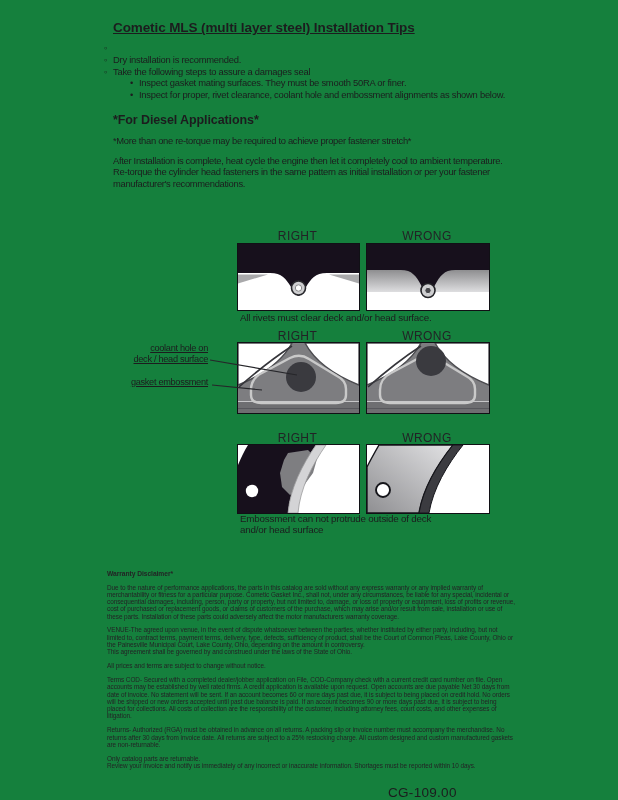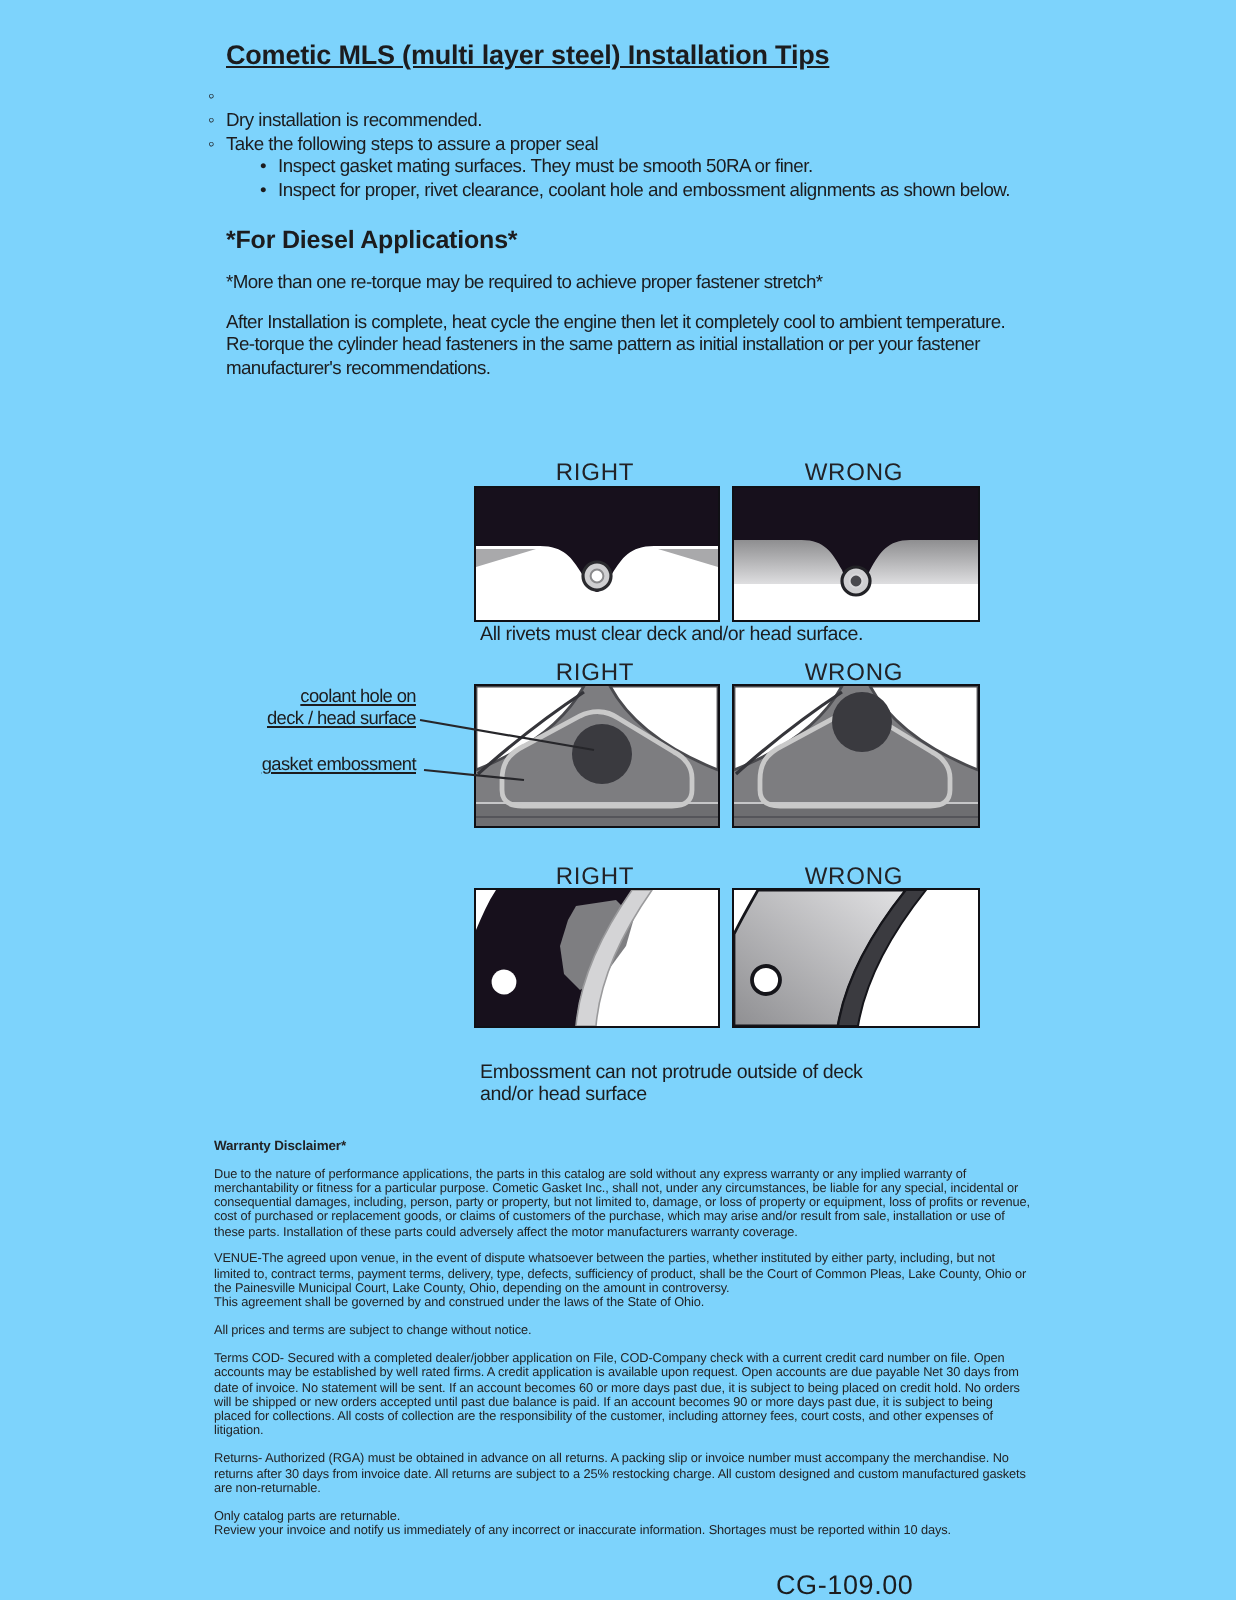--- a/index.html
+++ b/index.html
@@ -1,17 +1,17 @@
 <!DOCTYPE html>
 <html><head>
 <meta charset="utf-8">
 <style>
   html,body { margin:0; padding:0; background:#ffffff; }
   .page {
-    position:relative; width:618px; height:800px; background:#7dd3fc;
+    position:relative; width:618px; height:800px; background:#15803d;
     font-family:"Liberation Sans", sans-serif; color:#1c1c1e; overflow:hidden;
   }
 
   
   .top-block { position:absolute; left:104px; top:20px; width:414px; }
   .doc-title { margin:0 0 0 9px; font-size:13.5px; font-weight:bold; text-decoration:underline; letter-spacing:-0.1px; }
   .tips-list { margin:7px 0 0 0; padding:0; list-style:none; font-size:9.4px; line-height:11.8px; letter-spacing:-0.25px; }
   .tips-list li { display:flex; }
   .tips-list .marker { flex:none; width:9px; }
   .tips-list li.sub { margin-left:26px; }
@@ -45,21 +45,21 @@
     <ul class="tips-list">
       <li>
         <span class="marker">◦</span>
       </li>
       <li>
         <span class="marker">◦</span>
         <span>Dry installation is recommended.</span>
       </li>
       <li>
         <span class="marker">◦</span>
-        <span>Take the following steps to assure a proper seal</span>
+        <span>Take the following steps to assure a damages seal</span>
       </li>
       <li class="sub">
         <span class="marker">•</span>
         <span>Inspect gasket mating surfaces.  They must be smooth 50RA or finer.</span>
       </li>
       <li class="sub">
         <span class="marker">•</span>
         <span>Inspect for proper, rivet clearance, coolant hole and embossment alignments as shown below.</span>
       </li>
     </ul>
@@ -156,21 +156,21 @@
         <linearGradient id="band2" x1="0" y1="1" x2="1" y2="0">
           <stop offset="0" stop-color="#8f8f92"></stop>
             <stop offset="1" stop-color="#e2e2e4"></stop>
         </linearGradient>
       </defs>
       <path d="M12,0 H86 C70,20 56,44 52,68 H0 V22 C4,14 8,7 12,0 Z" fill="url(#band2)" stroke="#15151a" stroke-width="1.4"></path>
       <path d="M86,0 C70,20 56,44 52,68 H62 C66,44 80,20 96,0 Z" fill="#3b3b40" stroke="#15151a" stroke-width="1"></path>
       <circle cx="16" cy="45" r="7" fill="#ffffff" stroke="#15151a" stroke-width="1.9"></circle>
     </svg>
   </div>
-  <div class="caption" style="left:240px; top:531px; width:240px;">Embossment can not protrude outside of deck
+  <div class="caption" style="left:240px; top:513px; width:240px;">Embossment can not protrude outside of deck
 and/or head surface</div>
 
   <div class="fineprint">
     <h3>Warranty Disclaimer*</h3>
     <p>Due to the nature of performance applications, the parts in this catalog are sold without any express warranty or any implied warranty of merchantability or fitness for a particular purpose.  Cometic Gasket Inc., shall not, under any circumstances, be liable for any special, incidental or consequential damages, including, person, party or property, but not limited to, damage, or loss of property or equipment, loss of profits or revenue, cost of purchased or replacement goods, or claims of customers of the purchase, which may arise and/or result from sale, installation or use of these parts.  Installation of these parts could adversely affect the motor manufacturers warranty coverage.</p>
     <p>VENUE-The agreed upon venue, in the event of dispute whatsoever between the parties, whether instituted by either party, including, but not limited to, contract terms, payment terms, delivery, type, defects, sufficiency of product, shall be the Court of Common Pleas, Lake County, Ohio or the Painesville Municipal Court, Lake County, Ohio, depending on the amount in controversy.
 This agreement shall be governed by and construed under the laws of the State of Ohio.</p>
     <p>All prices and terms are subject to change without notice.</p>
     <p>Terms COD- Secured with a completed dealer/jobber application on File, COD-Company check with a current credit card number on file.  Open accounts may be established by well rated firms.  A credit application is available upon request.  Open accounts are due payable Net 30 days from date of invoice.  No statement will be sent.  If an account becomes 60 or more days past due, it is subject to being placed on credit hold.  No orders will be shipped or new orders accepted until past due balance is paid.  If an account becomes 90 or more days past due, it is subject to being placed for collections.  All costs of collection are the responsibility of the customer, including attorney fees, court costs, and other expenses of litigation.</p>
     <p>Returns- Authorized (RGA) must be obtained in advance on all returns.  A packing slip or invoice number must accompany the merchandise.  No returns after 30 days from invoice date.  All returns are subject to a 25% restocking charge.  All custom designed and custom manufactured gaskets are non-returnable.</p>

